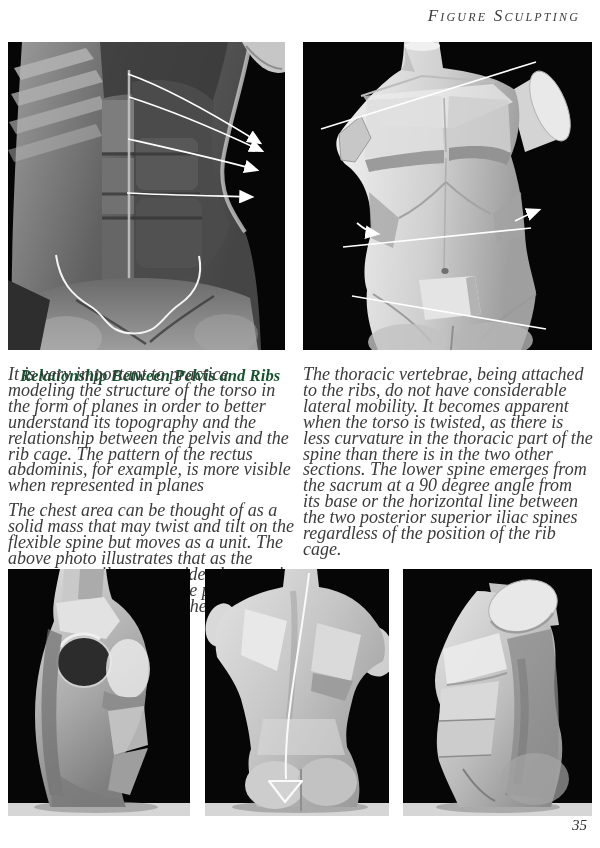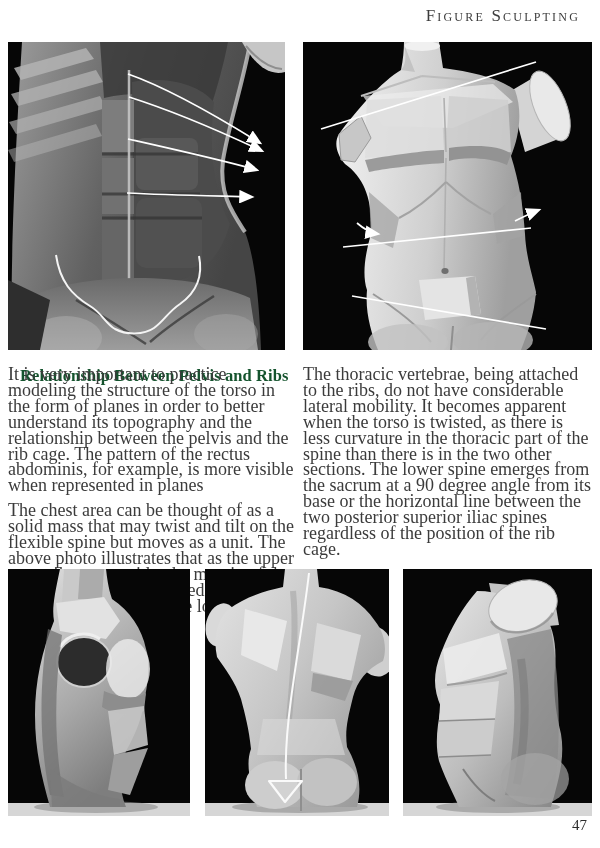--- a/index.html
+++ b/index.html
@@ -1,18 +1,18 @@
 <!DOCTYPE html>
 <html><head>
 <meta charset="utf-8">
 <style>
   html,body { margin:0; padding:0; background:#ffffff; }
   .page {
     position:relative; width:600px; height:848px; background:#ffffff;
-    font-family:"Liberation Serif", serif; overflow:hidden;
+    font-family:"Liberation Serif", serif; overflow:hidden;font-style:italic;
   }
   .running-head {
     position:absolute; top:6px; right:20px;
     font-variant:small-caps; font-size:17px; letter-spacing:2.2px; color:#3c3c3c;
   }
   figure { margin:0; position:absolute; line-height:0; }
   .fig-top-left    { left:8px;   top:42px;  }
   .fig-top-right   { left:303px; top:42px;  }
   .fig-bottom-left { left:8px;   top:569px; }
   .fig-bottom-center{ left:205px; top:569px; }
@@ -240,15 +240,15 @@
       <path d="M38,120 L96,112 L92,150 L36,152 Z" fill="#d9d9d9"></path>
       <path d="M36,152 L92,150 L88,186 L36,188 Z" fill="#cccccc"></path>
       <path d="M36,152 L92,150 M36,188 L88,186" stroke="#8d8d8d" stroke-width="1.6" fill="none"></path>
       <path d="M104,70 C116,120 112,180 102,226 L150,230 C158,180 158,120 148,60 Z" fill="#8a8a8a" opacity="0.75"></path>
       <path d="M118,90 C124,130 122,175 114,215" stroke="#6f6f6f" stroke-width="8" opacity="0.4" fill="none"></path>
       <ellipse cx="132" cy="210" rx="34" ry="26" fill="#a5a5a5" opacity="0.7"></ellipse>
       <path d="M60,200 C70,215 80,226 92,232" stroke="#7d7d7d" stroke-width="2" fill="none"></path>
     </svg>
   </figure>
 
-  <div class="pagenum">47</div>
+  <div class="pagenum">35</div>
 
 </div>
 
 </body></html>

